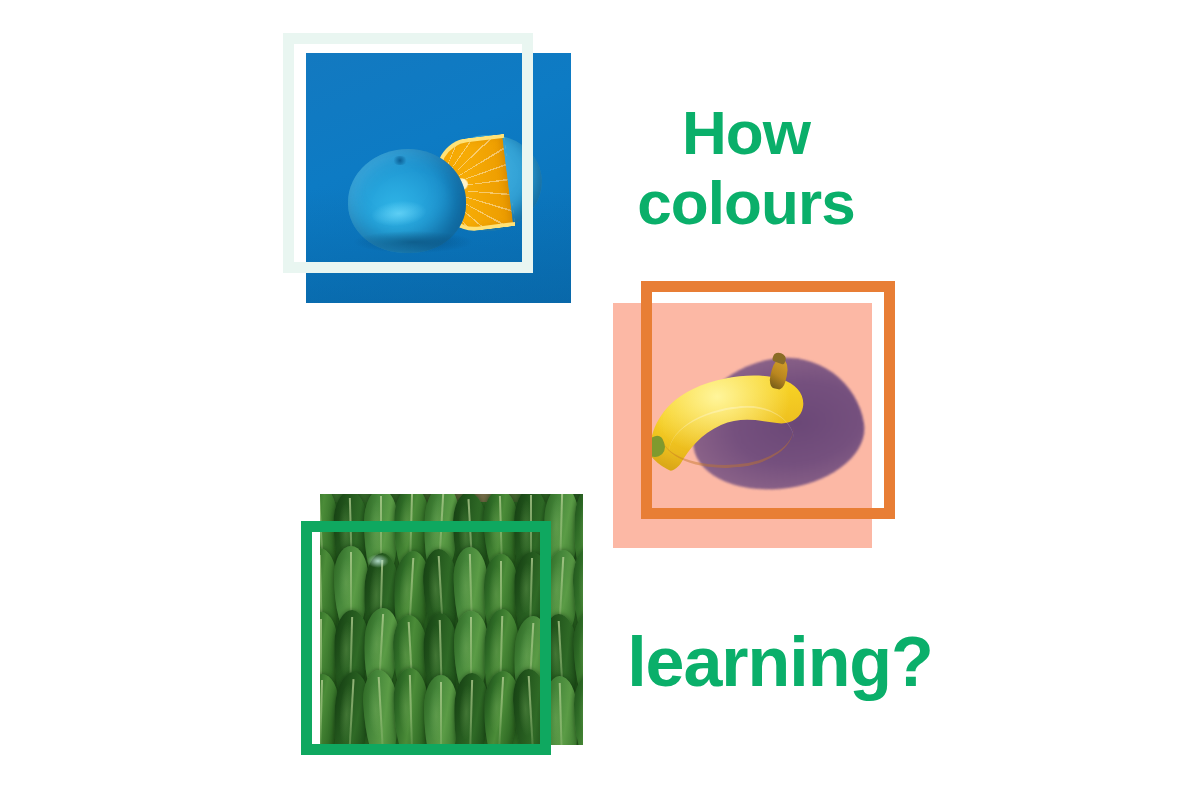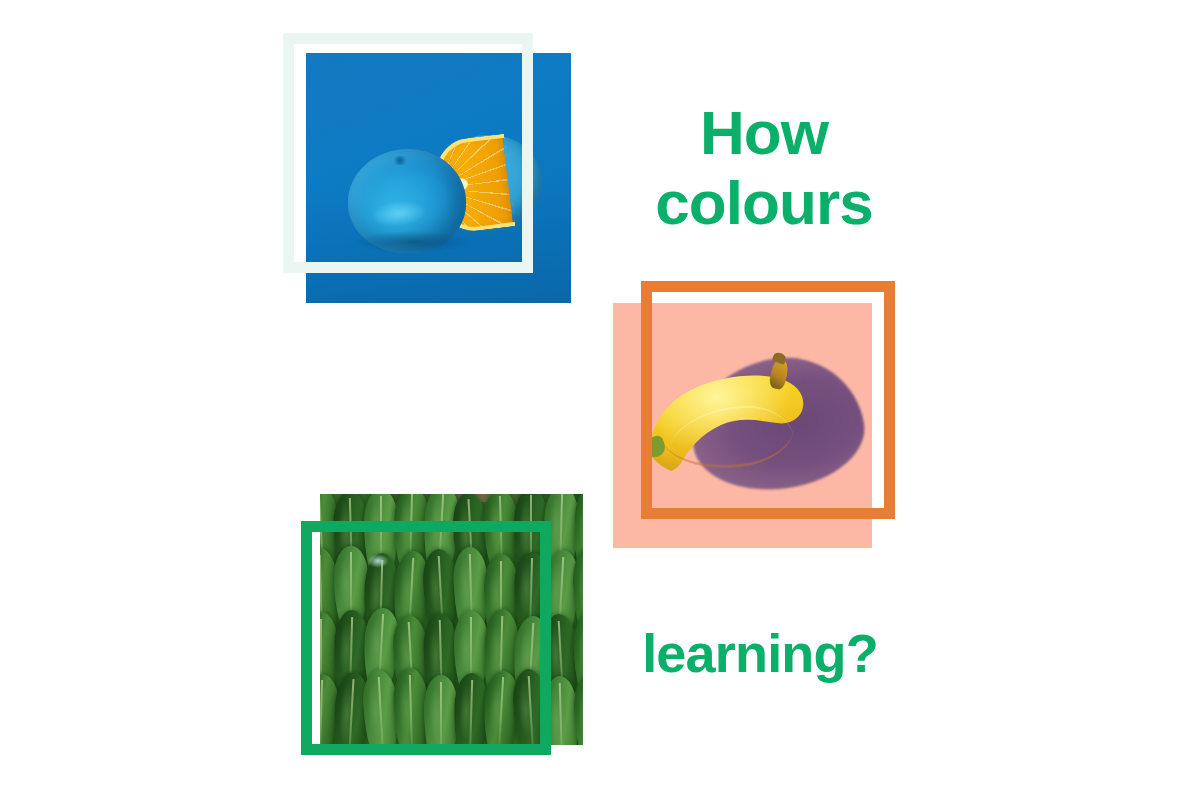--- a/index.html
+++ b/index.html
@@ -317,41 +317,41 @@
   #green-frame {
     left: 301px;
     top: 521px;
     width: 250px;
     height: 234px;
     border: 11px solid #0fa860;
   }
 
   
   #line-how {
-    left: 612px;
+    left: 594px;
     top: 98px;
     width: 304px;
     text-align: center;
     font-size: 62px;
     color: #0aaf6a;
   }
   #line-affect {
     left: 296px;
     top: 370px;
     width: 300px;
     text-align: center;
     font-size: 62px;
     color: #0aaf6a;
   }
   #line-learning {
-    left: 570px;
+    left: 590px;
     top: 623px;
     width: 380px;
     text-align: center;
-    font-size: 54px;
+    font-size: 70px;
     color: #0aaf6a;
   }
 </style>
 </head>
 <body>
 
 <div id="stage">
 
   <div class="tile" id="blue-tile">
     <div class="floor-shade"></div>

